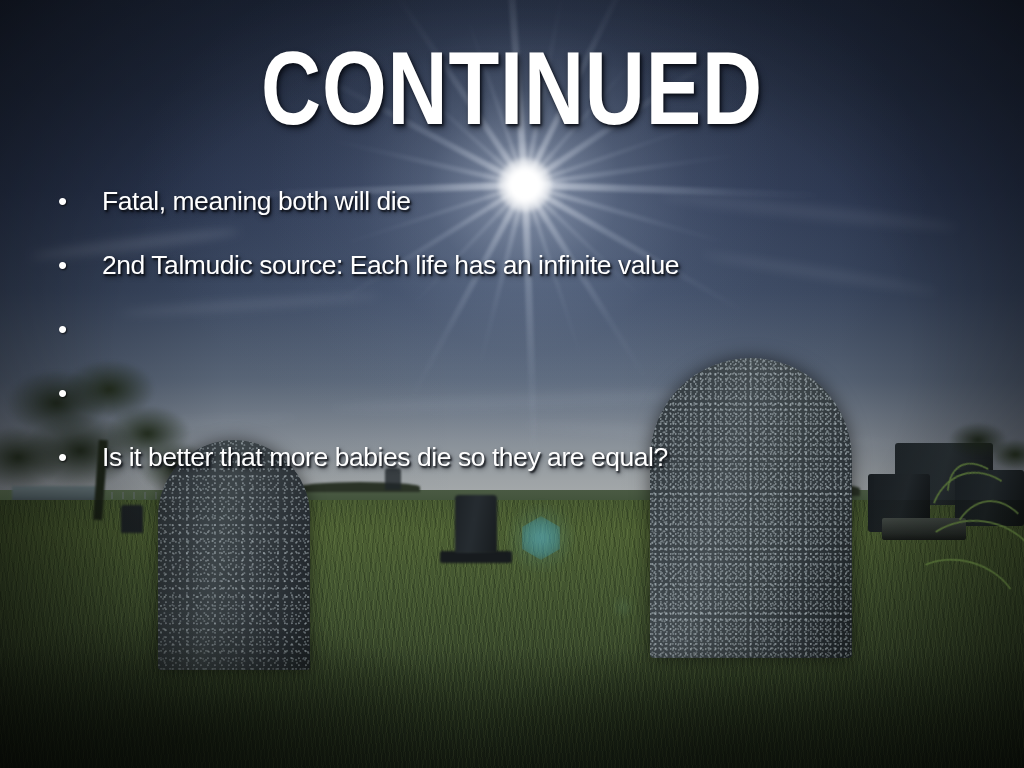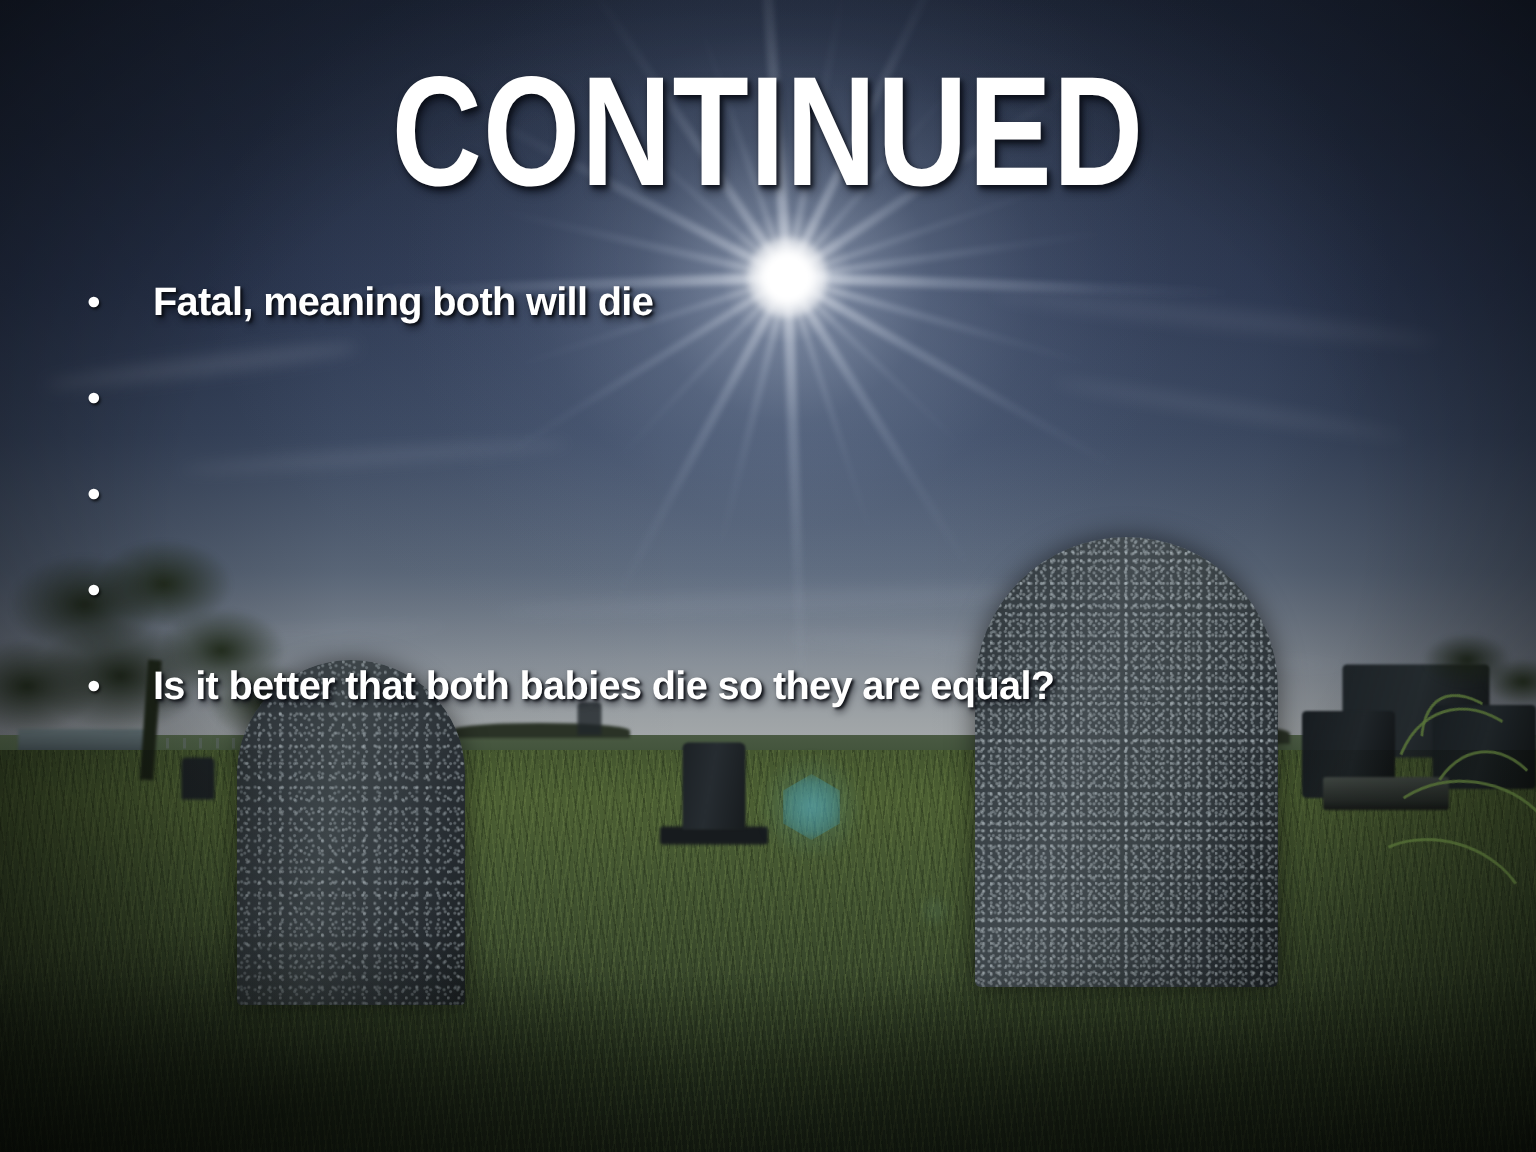--- a/index.html
+++ b/index.html
@@ -306,21 +306,21 @@
     color:#ffffff;
     font-size:26px;
     line-height:1;
     text-shadow:1px 1px 2px rgba(0,0,0,0.75);
   }
   .bullet-text {
     flex:1 1 auto;
     color:#ffffff;
     font-family:"Liberation Sans", sans-serif;
     font-size:26.5px;
-    font-weight:bold;
+    font-weight:normal;
     line-height:1;
     letter-spacing:-0.45px;
     white-space:nowrap;
     text-shadow:
        1.5px 1.5px 2px rgba(8,10,16,0.90),
        2px 3px 5px rgba(6,8,14,0.55);
   }
 </style>
 </head>
 <body>
@@ -421,27 +421,28 @@
 
     <div class="slide-title">CONTINUED</div>
 
     <div class="bullets" id="bullets">
         <div class="bullet-row">
           <span class="bullet-dot">•</span>
           <span class="bullet-text">Fatal, meaning both will die</span>
         </div>
         <div class="bullet-row">
           <span class="bullet-dot">•</span>
+          <span class="bullet-text">2nd Talmudic source: Each life has an infinite value</span>
         </div>
         <div class="bullet-row">
           <span class="bullet-dot">•</span>
         </div>
         <div class="bullet-row">
           <span class="bullet-dot">•</span>
         </div>
         <div class="bullet-row">
           <span class="bullet-dot">•</span>
-          <span class="bullet-text">Is it better that both babies die so they are equal?</span>
+          <span class="bullet-text">Is it better that more babies die so they are equal?</span>
         </div>
       </div>
 
   </div>
 </div>
 
 </body></html>

